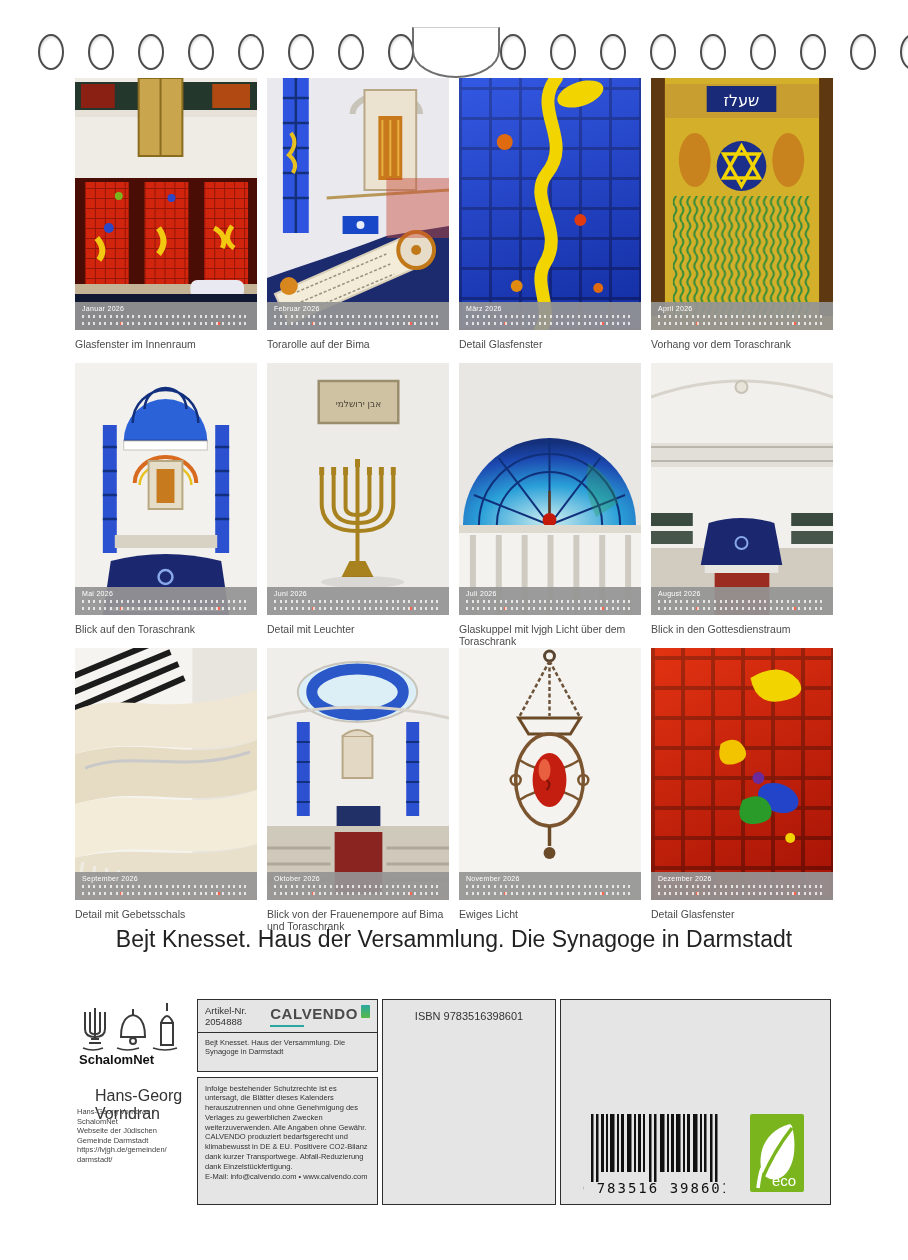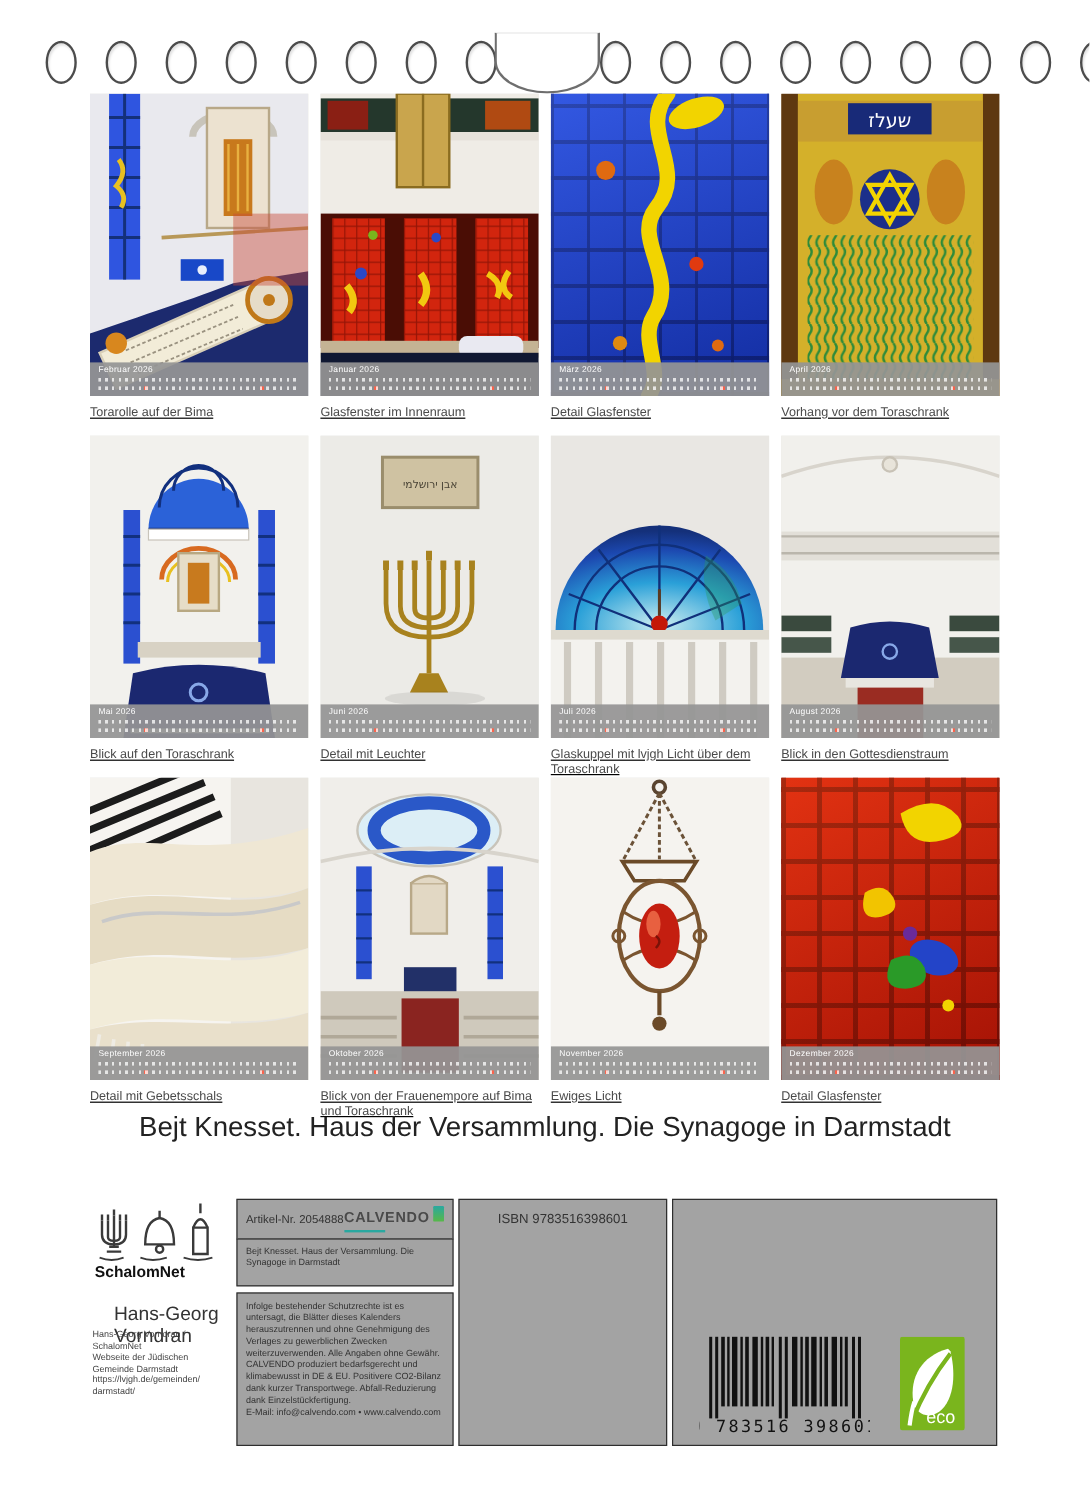--- a/index.html
+++ b/index.html
@@ -7,21 +7,21 @@
 
   
   .holes{position:absolute;top:34px;display:flex;gap:24px;}
   .holes.left{left:38px;} .holes.right{left:500px;}
   .hole{width:22px;height:32px;border:2px solid #4c4c4c;border-radius:50%;background:#fff;box-shadow:inset 1px 2px 2px rgba(0,0,0,.12);}
   .hanger{position:absolute;left:412px;top:27px;width:84px;height:48px;border:2px solid #6e6e6e;border-top:1px solid #cfcfcf;border-radius:0 0 84px 84px / 0 0 52px 52px;background:#fff;}
 
   
   .row{position:absolute;left:75px;width:758px;display:flex;gap:10px;}
   .r1{top:78px;} .r2{top:363px;} .r3{top:648px;justify-content:space-between;}
-  .cell{width:182px;margin:0;text-decoration:underline;}
+  .cell{width:182px;margin:0;}
   .thumb{position:relative;width:182px;height:252px;overflow:hidden;background:#eceae6;}
   .thumb svg.art{position:absolute;inset:0;width:100%;height:100%;display:block;}
   .strip{position:absolute;left:0;right:0;bottom:0;height:28px;background:rgba(148,148,148,.93);padding:3px 7px 0;box-sizing:border-box;}
   .strip-label{font-size:7px;color:#fff;letter-spacing:.3px;}
   .strip-grid{margin-top:3px;height:11px;background:
     repeating-linear-gradient(90deg,rgba(255,255,255,.75) 0 2px,transparent 2px 5.6px) 0 0/100% 3px no-repeat,
     repeating-linear-gradient(90deg,rgba(255,255,255,.75) 0 2px,transparent 2px 5.6px) 0 7px/100% 3px no-repeat,
     repeating-linear-gradient(90deg,transparent 0 38px,rgba(255,96,72,.95) 38px 41px,transparent 41px 97px) 0 7px/100% 3px no-repeat;}
   .cap{margin-top:8px;font-size:10.5px;color:#4a4a4a;line-height:12px;}
 
@@ -38,28 +38,28 @@
   
   .title{position:absolute;left:0;top:926px;width:100%;text-align:center;font-size:23px;color:#222;}
 
   
   .imprint{position:absolute;left:75px;top:999px;width:758px;height:206px;display:flex;align-items:stretch;color:#333;}
   .col-logo{width:122px;position:relative;}
   .sn-logo{position:absolute;left:2px;top:0;}
   .sn-name{position:absolute;left:4px;top:53px;font-size:13px;font-weight:bold;color:#111;}
   .sn-author{position:absolute;left:20px;top:88px;font-size:16px;color:#333;}
   .sn-credit{position:absolute;left:2px;top:108px;font-size:7.5px;line-height:9.5px;color:#444;white-space:pre-line;}
-  .box{border:1.5px solid #2e2e2e;box-sizing:border-box;background:#a3a3a3;}
+  .box{border:1.5px solid #2e2e2e;box-sizing:border-box;background:#e5e5e5;}
   .col-mid{width:181px;display:flex;flex-direction:column;}
   .cellA{height:34px;display:flex;align-items:center;justify-content:space-between;padding:0 7px;}
   .cellB{height:40px;margin-top:-1.5px;padding:5px 7px;font-size:7.5px;line-height:9.5px;}
   .cellC{flex:1;margin-top:5px;padding:6px 7px;font-size:7.5px;line-height:9.8px;white-space:pre-line;}
   .art-no{font-size:9.5px;}
   .cv{display:flex;align-items:flex-start;}
-  .cvt{font-size:12px;font-weight:bold;letter-spacing:.6px;color:#4a4a4a;}
+  .cvt{font-size:15px;font-weight:bold;letter-spacing:.6px;color:#4a4a4a;}
   .cvu{width:34px;height:2.5px;background:#2aa8a0;margin-top:1.5px;}
   .cvi{width:9px;height:13px;margin-left:3px;background:linear-gradient(180deg,#2aa8a0,#58b848);border-radius:1px;}
   .col-isbn{width:174px;margin-left:4px;padding:10px 10px;box-sizing:border-box;font-size:11px;line-height:13.5px;text-align:center;}
   .isbn{margin-bottom:34px;}
   .addr{white-space:pre-line;margin-bottom:28px;}
   .note{white-space:pre-line;}
   .col-code{width:271px;margin-left:4px;position:relative;}
   .barcode{position:absolute;left:22px;bottom:8px;}
   .eco{position:absolute;right:26px;bottom:12px;}
 </style>
@@ -86,50 +86,20 @@
       <div class="hole"></div>
       <div class="hole"></div>
       <div class="hole"></div>
       <div class="hole"></div>
       <div class="hole"></div>
       <div class="hole"></div>
       <div class="hole"></div>
   </div>
 
   <div class="row r1">
-
-    <figure class="cell">
-      <div class="thumb">
-        <svg class="art" viewBox="0 0 183 252" preserveAspectRatio="none">
-          <rect width="183" height="252" fill="#e9e9ee"></rect>
-          <rect x="16" y="0" width="26" height="155" fill="#2f55e0"></rect>
-          <path d="M16 20H42M16 45H42M16 70H42M16 95H42M16 120H42M29 0V155" stroke="#14307a" stroke-width="2.5"></path>
-          <path d="M24 55 q8 10 -2 22 q10 8 4 18" stroke="#e8c020" stroke-width="4" fill="none"></path>
-          <path d="M86 36 A34 20 0 0 1 154 36" fill="none" stroke="#c8c4ba" stroke-width="6"></path>
-          <rect x="98" y="12" width="52" height="100" fill="#ece2d0" stroke="#b8a888" stroke-width="2"></rect>
-          <rect x="112" y="38" width="24" height="64" fill="#c8791c"></rect>
-          <path d="M116 42 V98 M124 42 V98 M132 42 V98" stroke="#e8b040" stroke-width="2"></path>
-          <line x1="60" y1="120" x2="183" y2="112" stroke="#b89858" stroke-width="3"></line>
-          <path d="M0 252 L0 200 C40 186 90 170 120 158 L183 148 L183 252 Z" fill="#1c2a6e"></path>
-          <rect x="76" y="138" width="36" height="18" fill="#1848c8"></rect>
-            <circle cx="94" cy="147" r="4" fill="#e8eefc"></circle>
-          <polygon points="8,216 140,158 154,188 22,246" fill="#f2ecd8" stroke="#d8cfb8" stroke-width="2"></polygon>
-          <path d="M30 214 L120 176 M34 224 L124 186 M40 233 L128 196" stroke="#9a9280" stroke-width="1.5" stroke-dasharray="3 2"></path>
-          <circle cx="150" cy="172" r="18" fill="#e6dcc8" stroke="#c07818" stroke-width="4"></circle>
-            <circle cx="150" cy="172" r="5" fill="#c07818"></circle>
-          <circle cx="22" cy="208" r="9" fill="#d8871e"></circle>
-          <rect x="120" y="100" width="63" height="60" fill="#c84a38" opacity=".45"></rect>
-        </svg>
-        <div class="strip">
-          <div class="strip-label">Februar 2026</div>
-          <div class="strip-grid"></div>
-        </div>
-      </div>
-      <figcaption class="cap">Torarolle auf der Bima</figcaption>
-    </figure>
 
     <figure class="cell">
       <div class="thumb">
         <svg class="art" viewBox="0 0 183 252" preserveAspectRatio="none">
           <defs>
               <pattern id="pgj" width="10" height="10" patternUnits="userSpaceOnUse">
                 <path d="M10 0H0V10" fill="none" stroke="#8a1205" stroke-width="2"></path>
               </pattern>
             </defs>
           <rect width="183" height="252" fill="#efece6"></rect>
@@ -155,20 +125,50 @@
           <rect y="206" width="183" height="14" fill="#c4b394"></rect>
           <rect x="116" y="202" width="54" height="18" rx="7" fill="#e9e9f1"></rect>
           <rect y="216" width="183" height="36" fill="#101832"></rect>
         </svg>
         <div class="strip">
           <div class="strip-label">Januar 2026</div>
           <div class="strip-grid"></div>
         </div>
       </div>
       <figcaption class="cap">Glasfenster im Innenraum</figcaption>
+    </figure>
+
+    <figure class="cell">
+      <div class="thumb">
+        <svg class="art" viewBox="0 0 183 252" preserveAspectRatio="none">
+          <rect width="183" height="252" fill="#e9e9ee"></rect>
+          <rect x="16" y="0" width="26" height="155" fill="#2f55e0"></rect>
+          <path d="M16 20H42M16 45H42M16 70H42M16 95H42M16 120H42M29 0V155" stroke="#14307a" stroke-width="2.5"></path>
+          <path d="M24 55 q8 10 -2 22 q10 8 4 18" stroke="#e8c020" stroke-width="4" fill="none"></path>
+          <path d="M86 36 A34 20 0 0 1 154 36" fill="none" stroke="#c8c4ba" stroke-width="6"></path>
+          <rect x="98" y="12" width="52" height="100" fill="#ece2d0" stroke="#b8a888" stroke-width="2"></rect>
+          <rect x="112" y="38" width="24" height="64" fill="#c8791c"></rect>
+          <path d="M116 42 V98 M124 42 V98 M132 42 V98" stroke="#e8b040" stroke-width="2"></path>
+          <line x1="60" y1="120" x2="183" y2="112" stroke="#b89858" stroke-width="3"></line>
+          <path d="M0 252 L0 200 C40 186 90 170 120 158 L183 148 L183 252 Z" fill="#1c2a6e"></path>
+          <rect x="76" y="138" width="36" height="18" fill="#1848c8"></rect>
+            <circle cx="94" cy="147" r="4" fill="#e8eefc"></circle>
+          <polygon points="8,216 140,158 154,188 22,246" fill="#f2ecd8" stroke="#d8cfb8" stroke-width="2"></polygon>
+          <path d="M30 214 L120 176 M34 224 L124 186 M40 233 L128 196" stroke="#9a9280" stroke-width="1.5" stroke-dasharray="3 2"></path>
+          <circle cx="150" cy="172" r="18" fill="#e6dcc8" stroke="#c07818" stroke-width="4"></circle>
+            <circle cx="150" cy="172" r="5" fill="#c07818"></circle>
+          <circle cx="22" cy="208" r="9" fill="#d8871e"></circle>
+          <rect x="120" y="100" width="63" height="60" fill="#c84a38" opacity=".45"></rect>
+        </svg>
+        <div class="strip">
+          <div class="strip-label">Februar 2026</div>
+          <div class="strip-grid"></div>
+        </div>
+      </div>
+      <figcaption class="cap">Torarolle auf der Bima</figcaption>
     </figure>
 
     <figure class="cell">
       <div class="thumb">
         <div class="glassblue"></div>
         <svg class="art" viewBox="0 0 183 252" preserveAspectRatio="none">
           <path d="M98 0 C72 32 116 62 88 96 C68 122 108 152 86 186 C74 206 96 232 82 252" stroke="#f2d400" stroke-width="13" fill="none" stroke-linecap="round"></path>
           <ellipse cx="122" cy="16" rx="24" ry="12" fill="#f2d400" transform="rotate(-18 122 16)"></ellipse>
           <circle cx="46" cy="64" r="8" fill="#e06a10"></circle>
             <circle cx="122" cy="142" r="6" fill="#e03a10"></circle>

